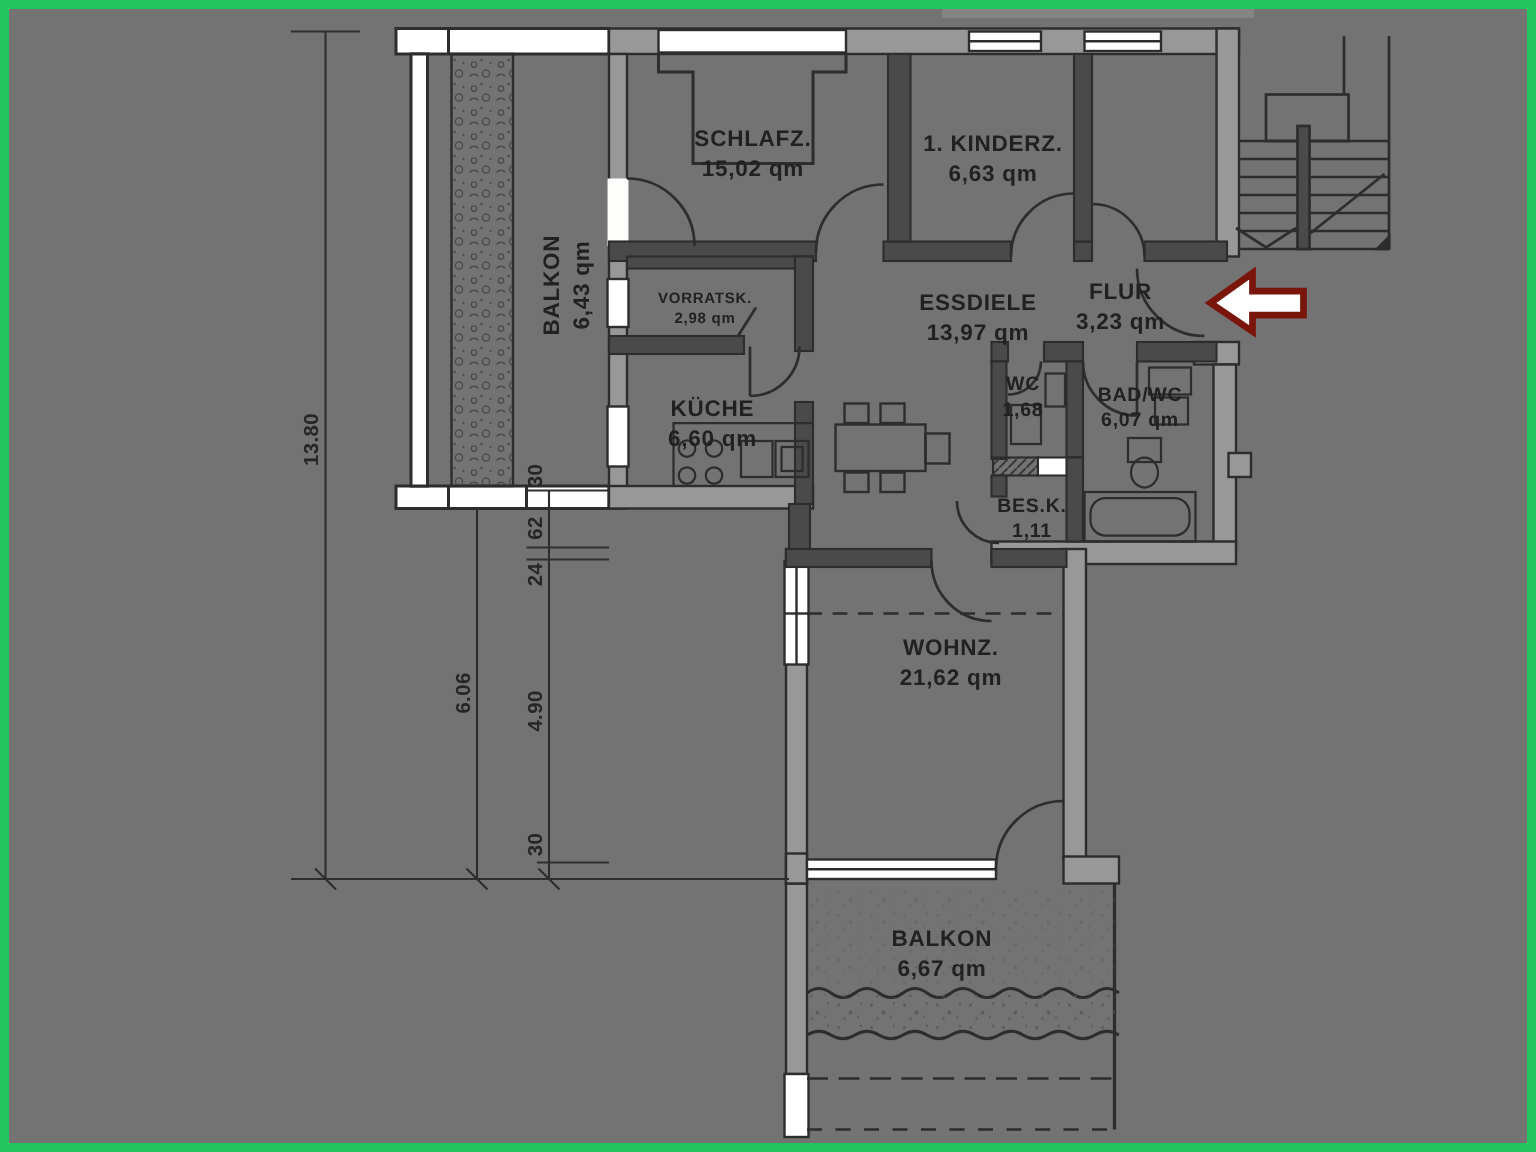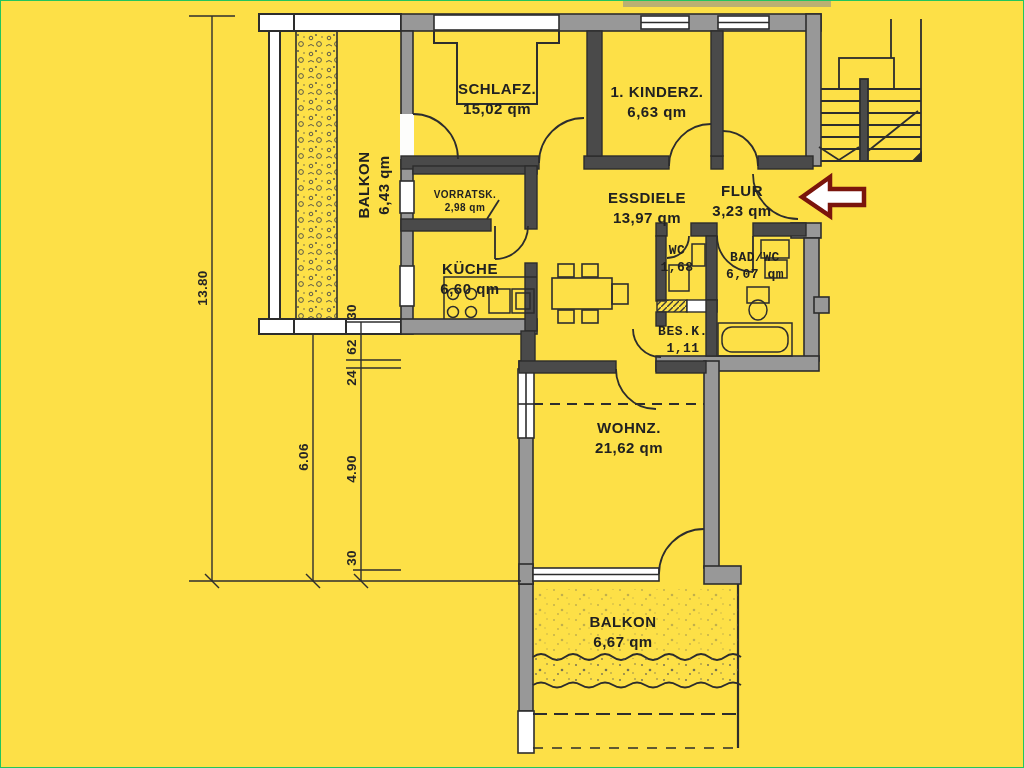--- a/index.html
+++ b/index.html
@@ -1,23 +1,23 @@
 <!DOCTYPE html>
 <html><head>
 <meta charset="utf-8">
 <style>
   html,body{margin:0;padding:0;background:#fff;}
-  #plan{position:relative;width:1024px;height:768px;background:#fde047;overflow:hidden;
-        border:1px solid #22c55e;box-sizing:border-box;
+  #plan{position:relative;width:1024px;height:768px;background:#737373;overflow:hidden;
+        border:6px solid #22c55e;box-sizing:border-box;
         font-family:"Liberation Sans",sans-serif;}
   #plan svg{position:absolute;left:0;top:0;}
   .lbl{position:absolute;transform:translate(-50%,-50%);text-align:center;white-space:nowrap;
        font:700 15px/1.3 "Liberation Sans",sans-serif;color:#212121;letter-spacing:.5px;}
   .lbl.rot{transform:translate(-50%,-50%) rotate(-90deg);}
-  .lbl.sm{font-size:13px;font-family:Liberation Mono, monospace;}
+  .lbl.sm{font-size:13px;}
   .lbl.dim{font-size:13.5px;letter-spacing:.3px;color:#262626;}
 </style>
 </head>
 <body>
 
 <div id="plan">
 
 <svg width="1024" height="768" viewBox="0 0 1024 768">
   <defs>
     <pattern id="pebble" width="18" height="16" patternUnits="userSpaceOnUse">

